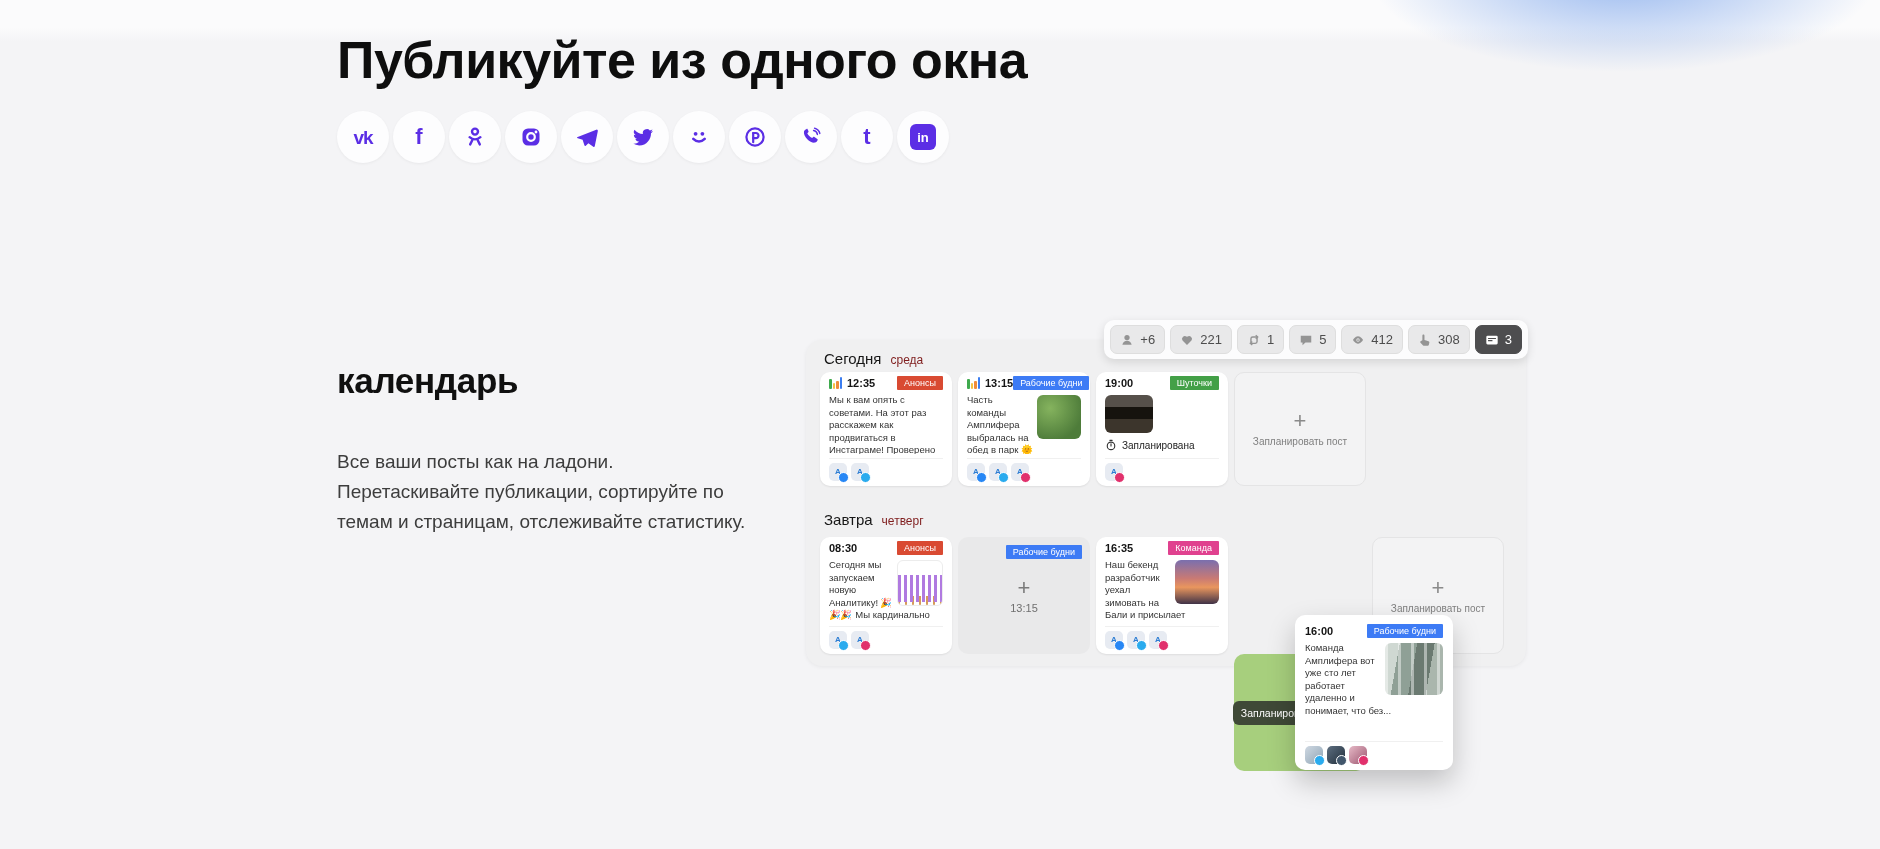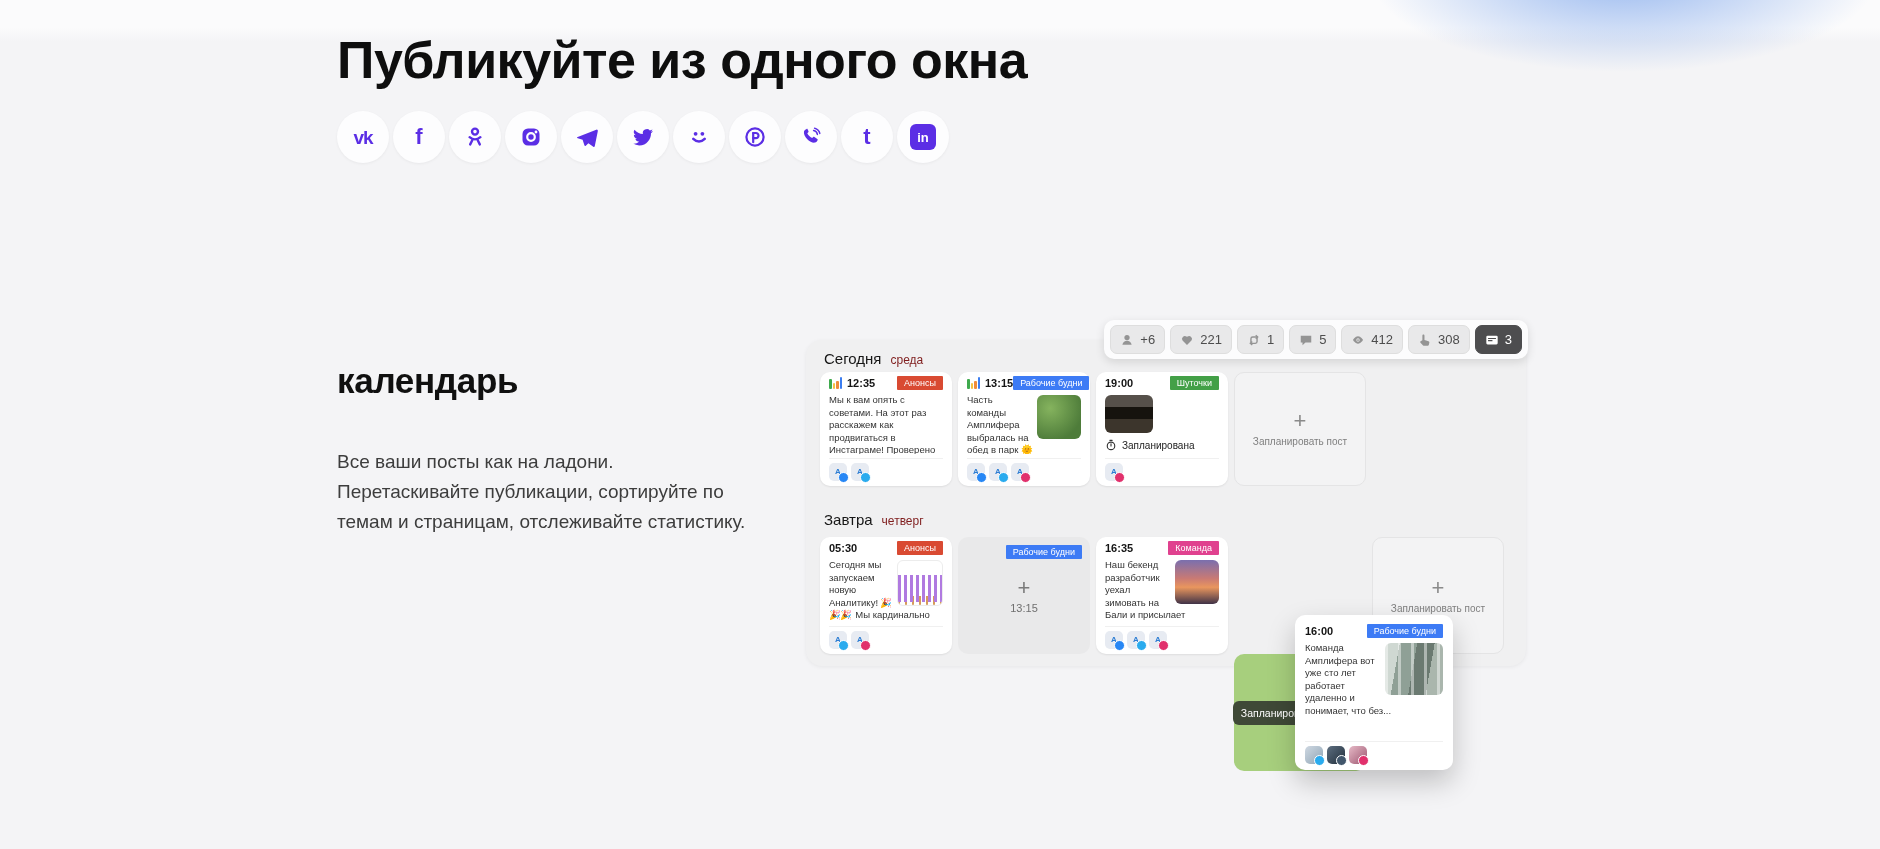--- a/index.html
+++ b/index.html
@@ -326,21 +326,21 @@
       <span class="lbl">Запланировать пост</span>
     </div>
 
     <div class="row-head rh2">
       <span class="day">Завтра</span>
       <span class="wd">четверг</span>
     </div>
 
     <article class="cell card r2 c1">
       <div class="card-head">
-        <span class="time">05:30</span>
+        <span class="time">08:30</span>
         <span class="tag tag-announce">Анонсы</span>
       </div>
       <div class="card-body">
         <span class="thumb thumb-chart"></span>
         <span>Сегодня мы запускаем новую Аналитику! 🎉🎉🎉 Мы кардинально изменили дизайн, улучшили скорост...</span>
       </div>
       <div class="card-foot">
           <span class="av av-telegram">
             <i>A</i>
             <u class="dot"></u>

